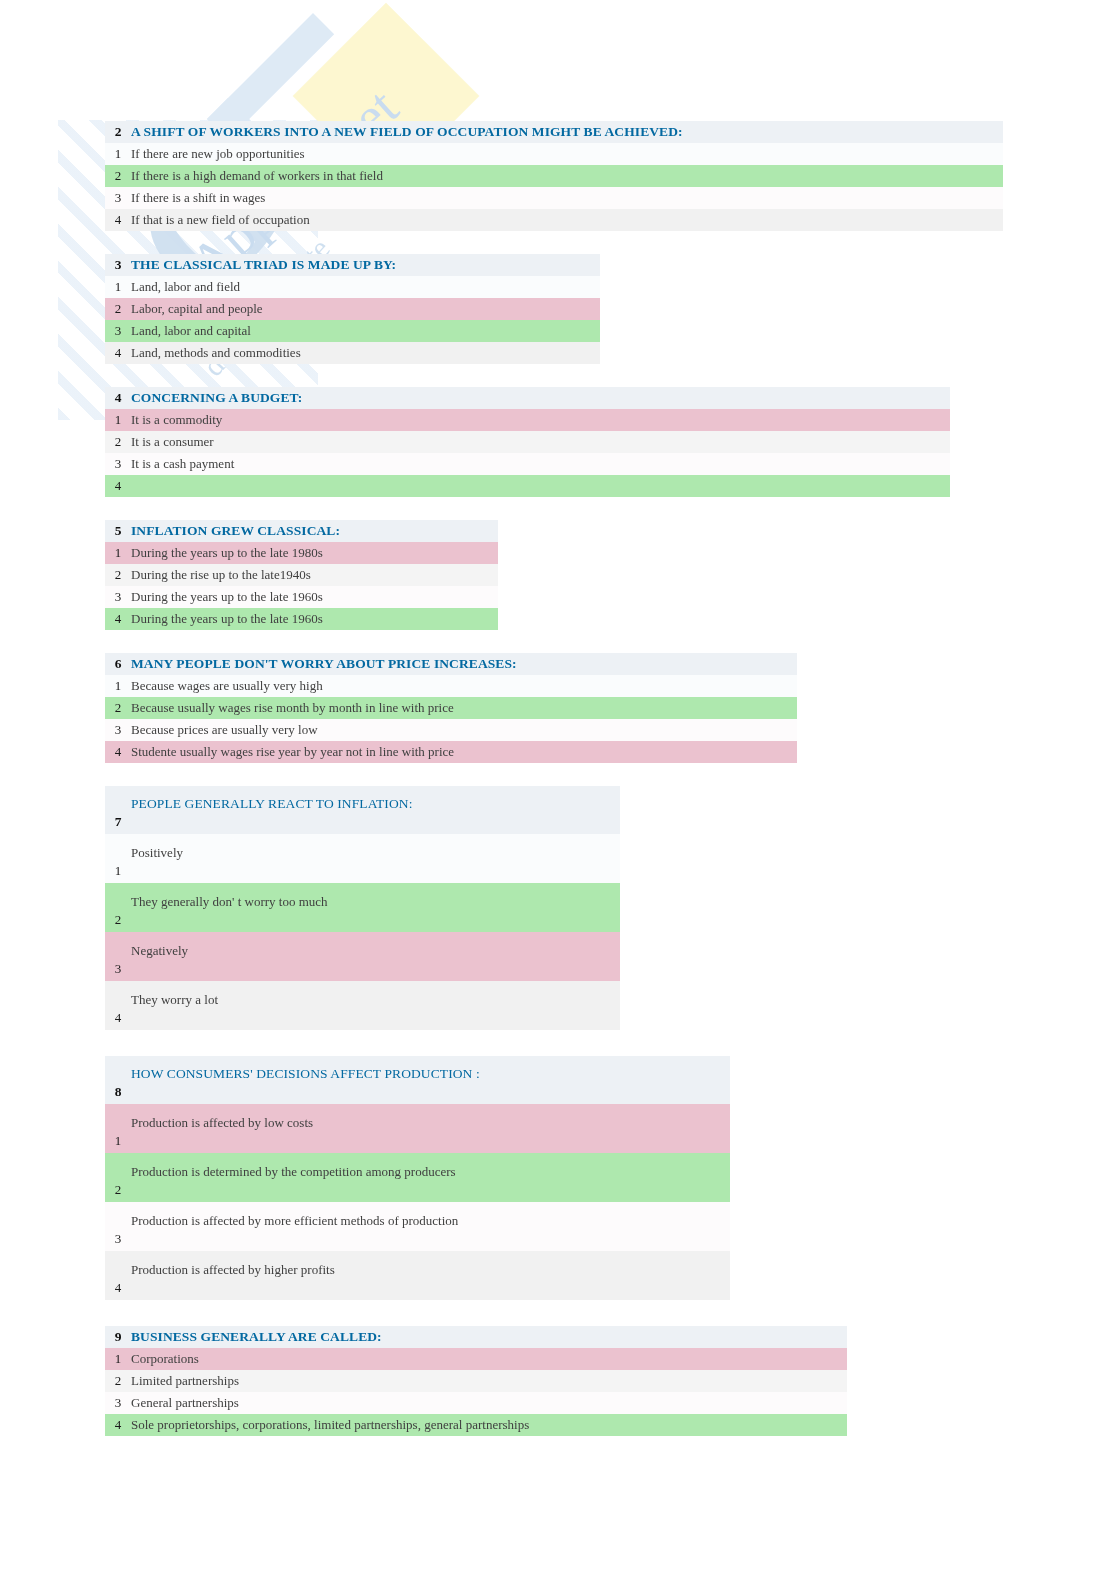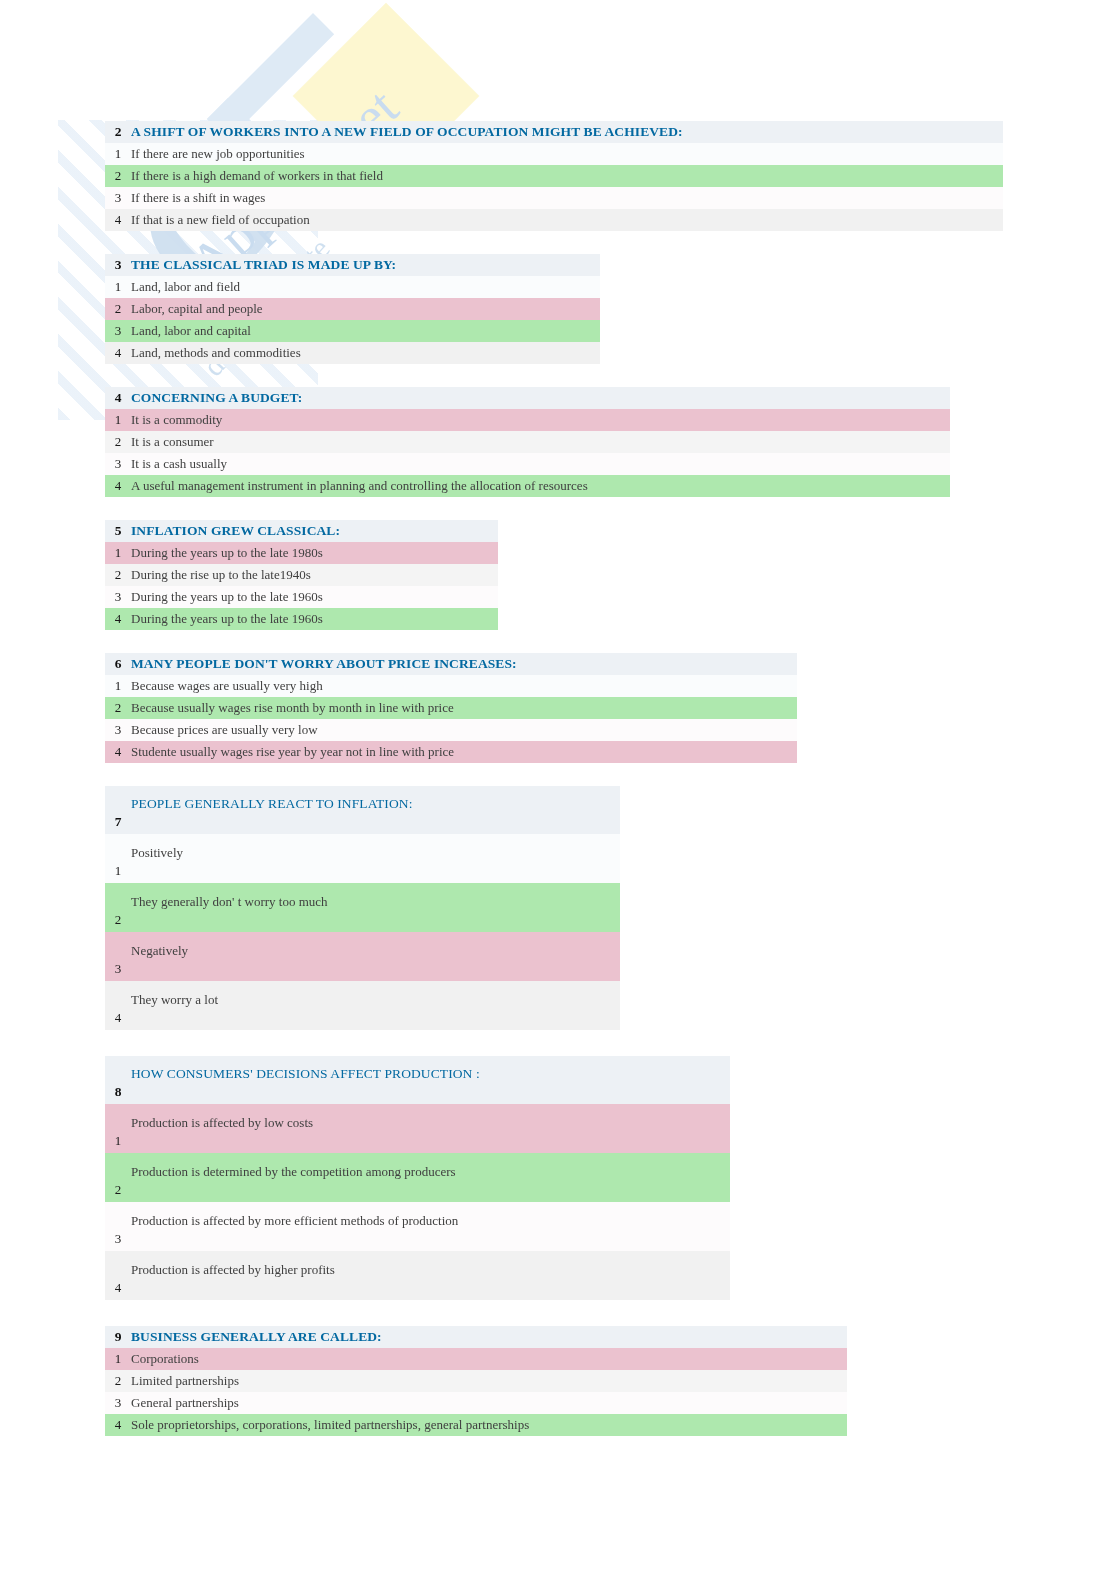--- a/index.html
+++ b/index.html
@@ -220,25 +220,24 @@
       <div class="opt bg-pink">
         <span class="onum">1</span>
         <span class="otext">It is a commodity</span>
       </div>
       <div class="opt bg-n2">
         <span class="onum">2</span>
         <span class="otext">It is a consumer</span>
       </div>
       <div class="opt bg-n3">
         <span class="onum">3</span>
-        <span class="otext">It is a cash usually</span>
-      </div>
-      <div class="opt bg-green">
-        <span class="onum">4</span>
-        <span class="otext">A useful management instrument in planning and controlling the allocation of resources</span>
+        <span class="otext">It is a cash payment</span>
+      </div>
+      <div class="opt bg-green">
+        <span class="onum">4</span>
       </div>
     </div>
     <div class="qblock" style="width: 393px;">
       <div class="qhead">
         <span class="qnum">5</span>
         <span class="qtext">INFLATION GREW CLASSICAL:</span>
       </div>
       <div class="opt bg-pink">
         <span class="onum">1</span>
         <span class="otext">During the years up to the late 1980s</span>

